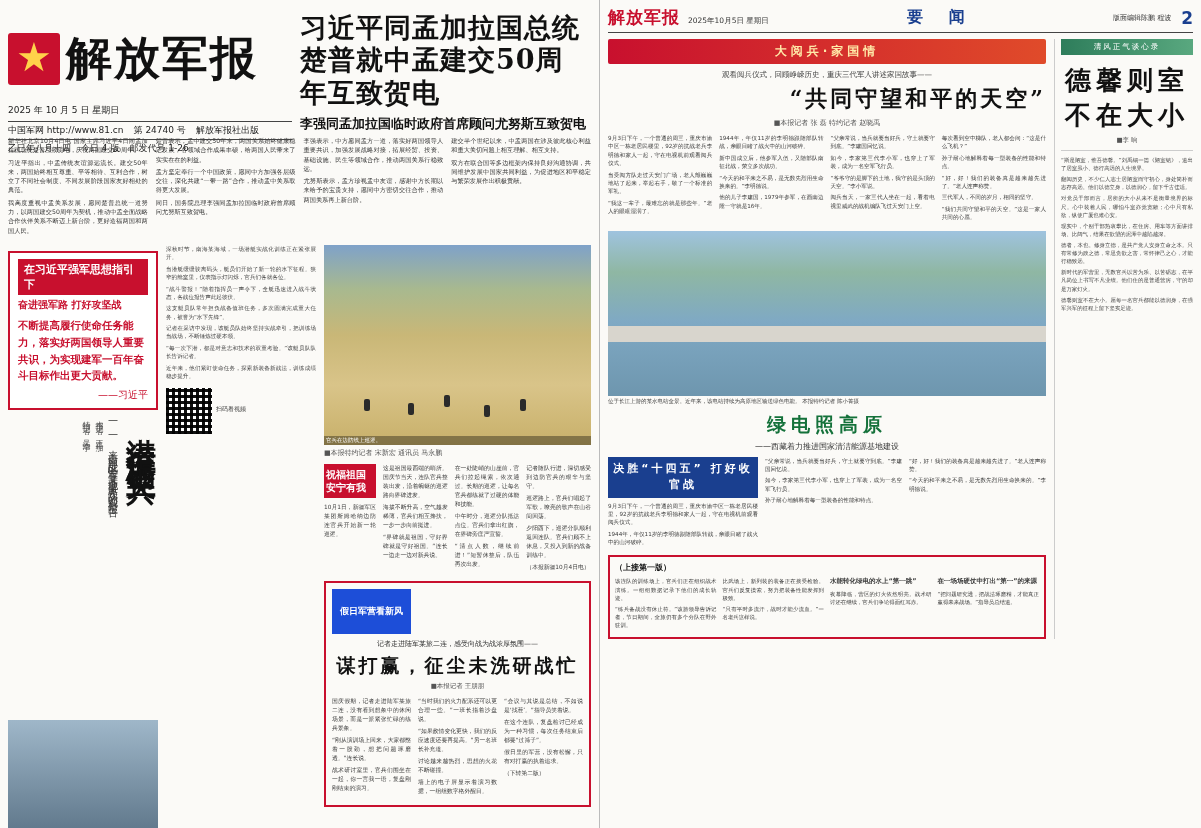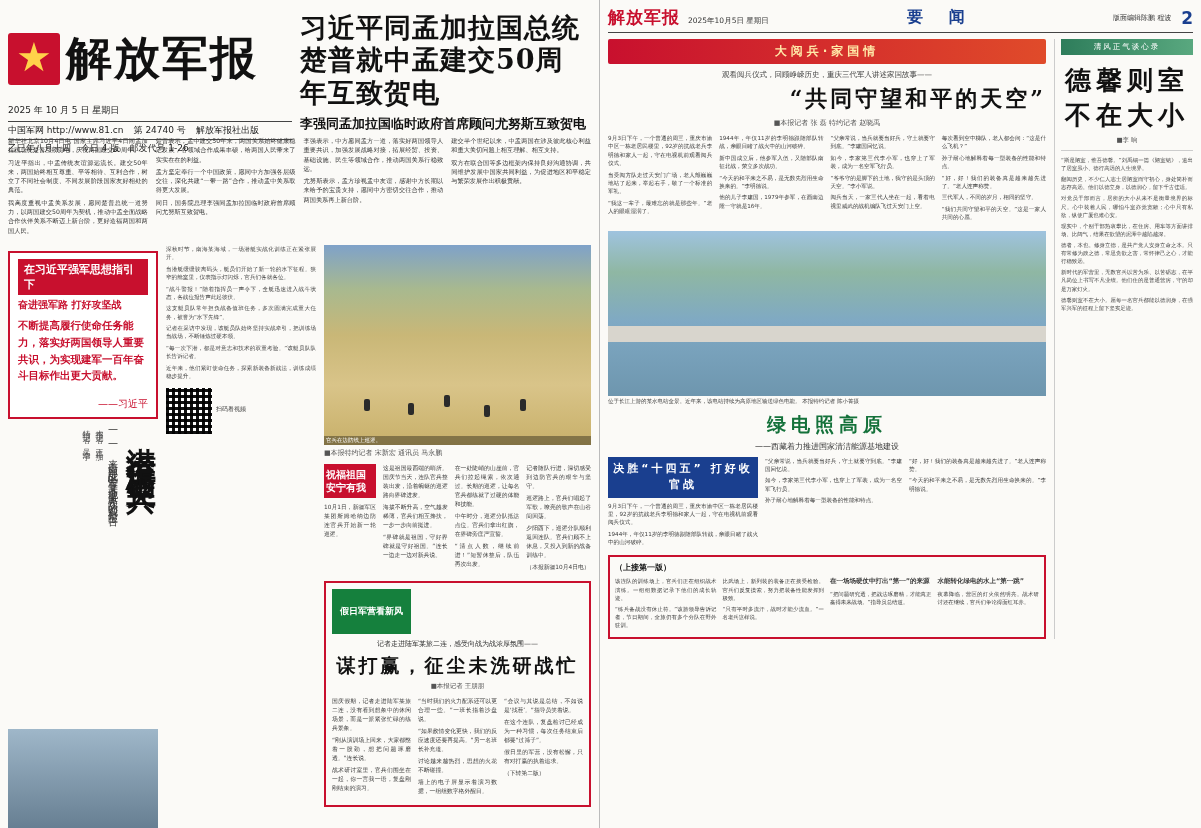--- a/index.html
+++ b/index.html
@@ -28,21 +28,21 @@
 
   .lead-body{display:flex;gap:8px;margin-top:6px;font-size:6.2px;line-height:1.5;color:#333;}
   .lead-body p{margin:0 0 3px 0;text-align:justify;}
   .lead-col{flex:1;}
 
   
   .quote-box{border:2px solid #c8102e;margin-top:6px;padding:6px 8px;background:#fff;}
   .quote-banner{background:#c8102e;color:#fff;font-size:11px;font-weight:700;padding:3px 6px;display:inline-block;}
   .quote-banner2{color:#c8102e;font-size:10px;font-weight:700;margin-top:3px;}
   .quote-text{color:#c8102e;font-size:10.5px;line-height:1.6;margin-top:5px;font-weight:700;}
-  .quote-sign{color:#c8102e;font-size:10px;text-align:right;margin-top:13px;}
+  .quote-sign{color:#c8102e;font-size:10px;text-align:right;margin-top:4px;}
 
   
   .left-lower{display:flex;gap:8px;margin-top:7px;}
   .left-colA{width:150px;}
   .left-colB{width:150px;}
   .left-colC{flex:1;}
 
   .vtitle-wrap{display:flex;justify-content:flex-end;height:300px;margin-top:4px;}
   .vtitle{font-size:30px;font-weight:700;letter-spacing:6px;line-height:1.15;font-family:"DejaVu Serif","Liberation Serif",serif;}
   .vsub{font-size:10px;letter-spacing:3px;margin-right:4px;color:#333;}
@@ -67,21 +67,21 @@
   .byline{font-size:7px;color:#555;text-align:left;margin-top:3px;}
 
   .cols3{display:flex;gap:7px;margin-top:6px;}
   .cols3 .c{flex:1;font-size:5.8px;line-height:1.55;color:#3a3a3a;text-align:justify;}
   .cols3 .c p{margin:0 0 3px 0;}
 
   .badge-red{background:#c8102e;color:#fff;font-size:10px;font-weight:700;text-align:left;padding:4px 2px;line-height:1.3;}
 
   
   .framed{border:2px solid #c8102e;padding:6px;margin-top:6px;}
-  .framed .kicker{background:#15803d;color:#fff;font-size:9px;font-weight:700;display:inline-block;padding:16px 8px;}
+  .framed .kicker{background:#1d4ed8;color:#fff;font-size:9px;font-weight:700;display:inline-block;padding:16px 8px;}
   .framed .lead{font-size:7px;color:#333;margin-top:5px;text-align:center;}
   .framed .bigt{font-size:19px;font-weight:700;letter-spacing:3px;text-align:center;margin-top:4px;font-family:"DejaVu Serif","Liberation Serif",serif;}
   .framed .sub{font-size:6.5px;text-align:center;color:#555;margin-top:3px;}
 
   
   .r-header{display:flex;align-items:center;justify-content:space-between;border-bottom:1px solid #444;padding-bottom:3px;}
   .r-logo{color:#c8102e;font-size:17px;font-weight:700;font-family:"DejaVu Serif","Liberation Serif",serif;letter-spacing:1px;}
   .r-date{font-size:7.5px;color:#333;}
   .r-center{font-size:16px;font-weight:700;letter-spacing:10px;color:#1a3f8f;}
   .r-right{font-size:7px;color:#333;}
@@ -360,26 +360,26 @@
           <div class="bf-cols">
             <div class="c">
               <p>该连队的训练场上，官兵们正在组织战术演练。一组组数据记录下他们的成长轨迹。</p>
               <p>“练兵备战没有休止符。”该旅领导告诉记者，节日期间，全旅仍有多个分队在野外驻训。</p>
             </div>
             <div class="c">
               <p>比武场上，新列装的装备正在接受检验。官兵们反复摸索，努力把装备性能发挥到极致。</p>
               <p>“只有平时多流汗，战时才能少流血。”一名老兵这样说。</p>
             </div>
             <div class="c">
+              <div style="font-weight:700;font-size:6.5px;margin-bottom:3px;">水能转化绿电的水上“第一跳”</div>
+              <p>夜幕降临，营区的灯火依然明亮。战术研讨还在继续，官兵们争论得面红耳赤。</p>
+            </div>
+            <div class="c">
               <div style="font-weight:700;font-size:6.5px;margin-bottom:3px;">在一场场硬仗中打出“第一”的来源</div>
               <p>“把问题研究透，把战法琢磨精，才能真正赢得未来战场。”指导员总结道。</p>
-            </div>
-            <div class="c">
-              <div style="font-weight:700;font-size:6.5px;margin-bottom:3px;">水能转化绿电的水上“第一跳”</div>
-              <p>夜幕降临，营区的灯火依然明亮。战术研讨还在继续，官兵们争论得面红耳赤。</p>
             </div>
           </div>
         </div>
       </div>
 
       <div class="r-side">
         <div class="side-badge">清风正气谈心录</div>
         <div class="side-vtitle">德馨则室不在大小</div>
         <div style="font-size:6.5px;text-align:center;color:#555;margin-top:3px;">■李  响</div>
         <div class="hr-thin"></div>

